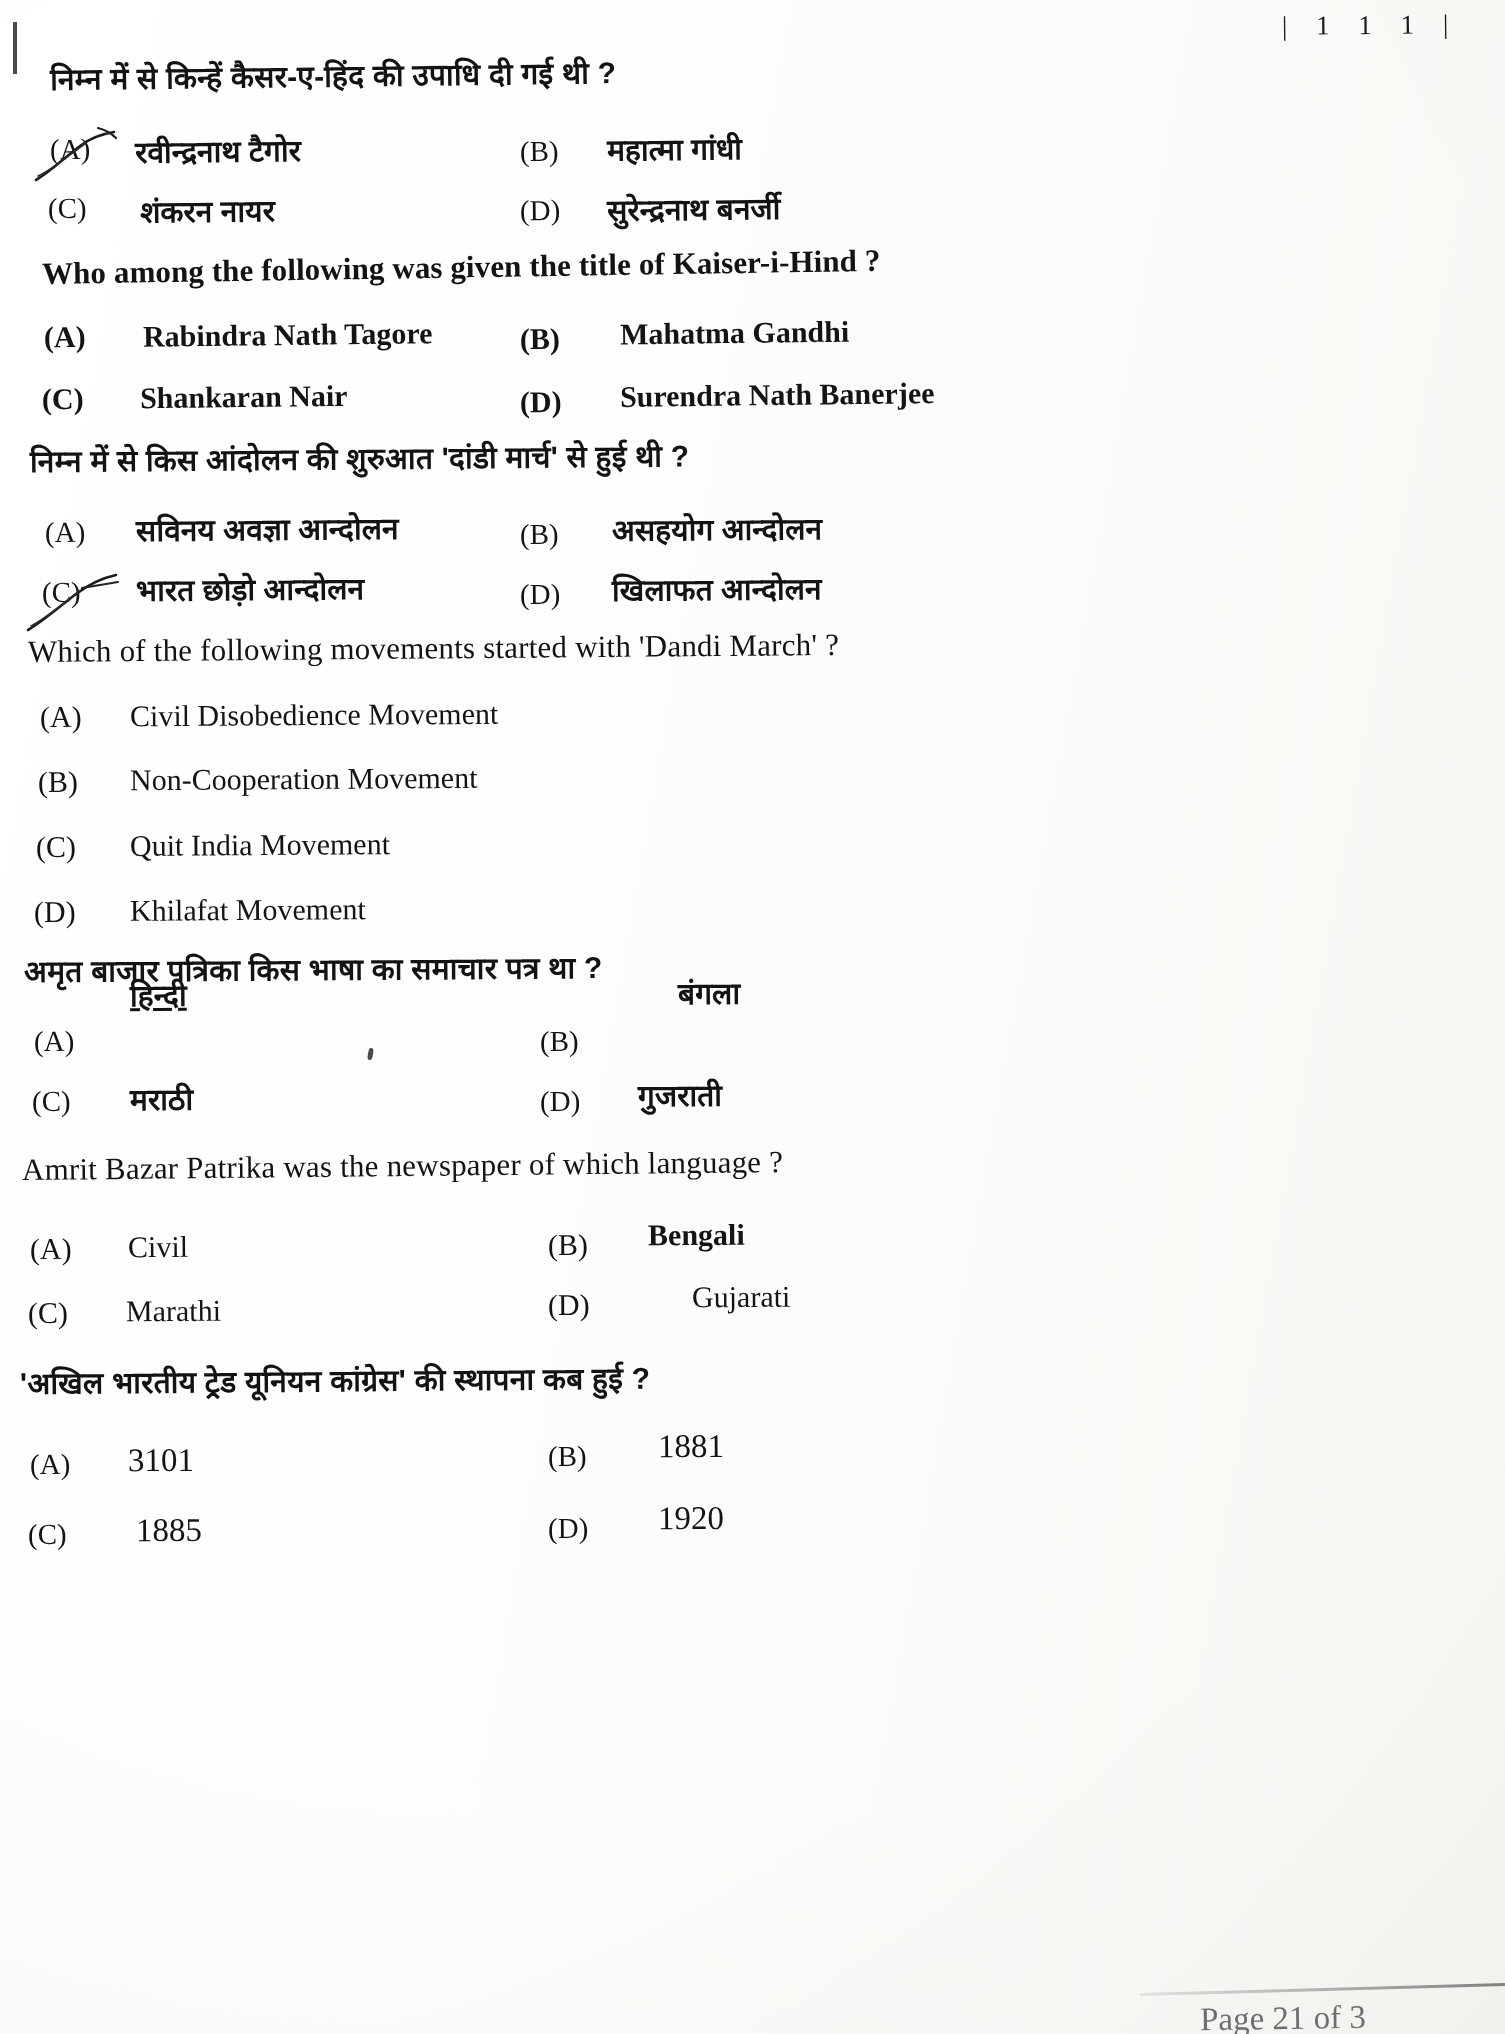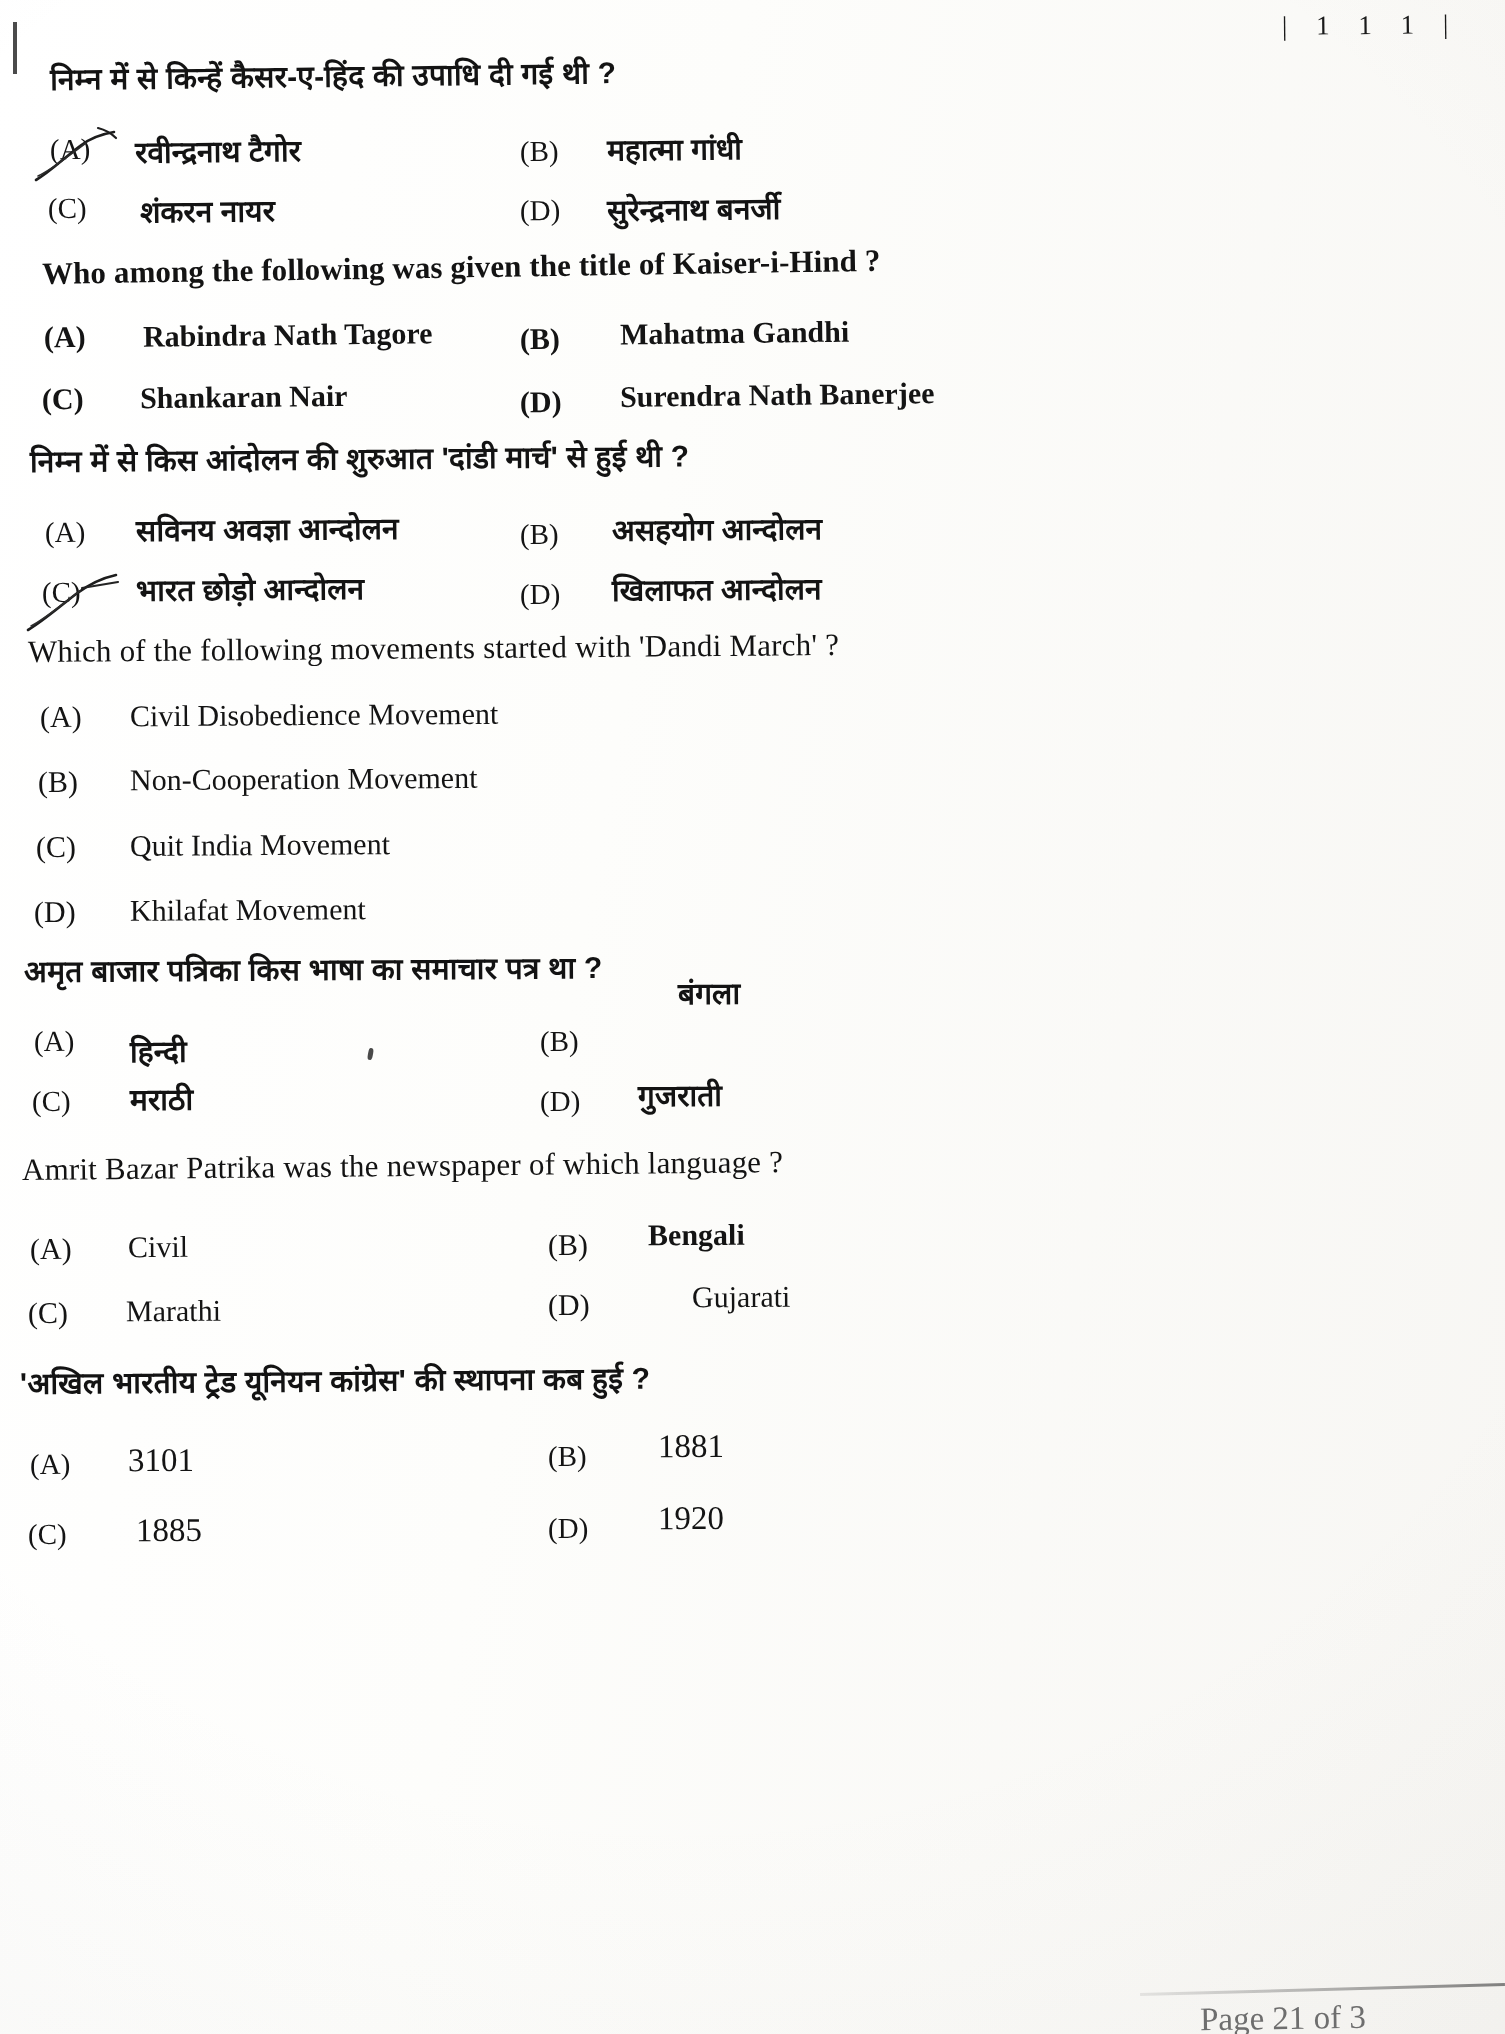--- a/index.html
+++ b/index.html
@@ -240,21 +240,21 @@
 
   <div class="opt-eng-light" style="left:36px; top:830px; transform: rotate(-0.4deg);">(C)</div>
   <div class="opt-eng-light" style="left:130px; top:828px; transform: rotate(-0.4deg);">Quit India Movement</div>
 
   <div class="opt-eng-light" style="left:34px; top:895px; transform: rotate(-0.4deg);">(D)</div>
   <div class="opt-eng-light" style="left:130px; top:893px; transform: rotate(-0.4deg);">Khilafat Movement</div>
 
   <div class="line hindi q-hindi" style="left:24px; top:950px; transform: rotate(-0.4deg);">अमृत बाजार पत्रिका किस भाषा का समाचार पत्र था ?</div>
 
   <div class="opt-label" style="left:34px; top:1025px; transform: rotate(-0.4deg);">(A)</div>
-  <div class="opt-hindi" style="left:130px; top:1030px; transform: rotate(-0.4deg);">हिन्दी</div>
+  <div class="opt-hindi" style="left:130px; top:974px; transform: rotate(-0.4deg); text-decoration: underline;">हिन्दी</div>
 
   <div class="speck" style="left:368px; top:1048px; width:5px; height:12px; transform: rotate(10deg);"></div>
 
   <div class="opt-label" style="left:540px; top:1025px; transform: rotate(-0.4deg);">(B)</div>
   <div class="opt-hindi" style="left:638px; top:972px; transform: rotate(-0.4deg); margin-left: 40px;">बंगला</div>
 
   <div class="opt-label" style="left:32px; top:1085px; transform: rotate(-0.4deg);">(C)</div>
   <div class="opt-hindi" style="left:130px; top:1078px; transform: rotate(-0.4deg);">मराठी</div>
 
   <div class="opt-label" style="left:540px; top:1085px; transform: rotate(-0.4deg);">(D)</div>

